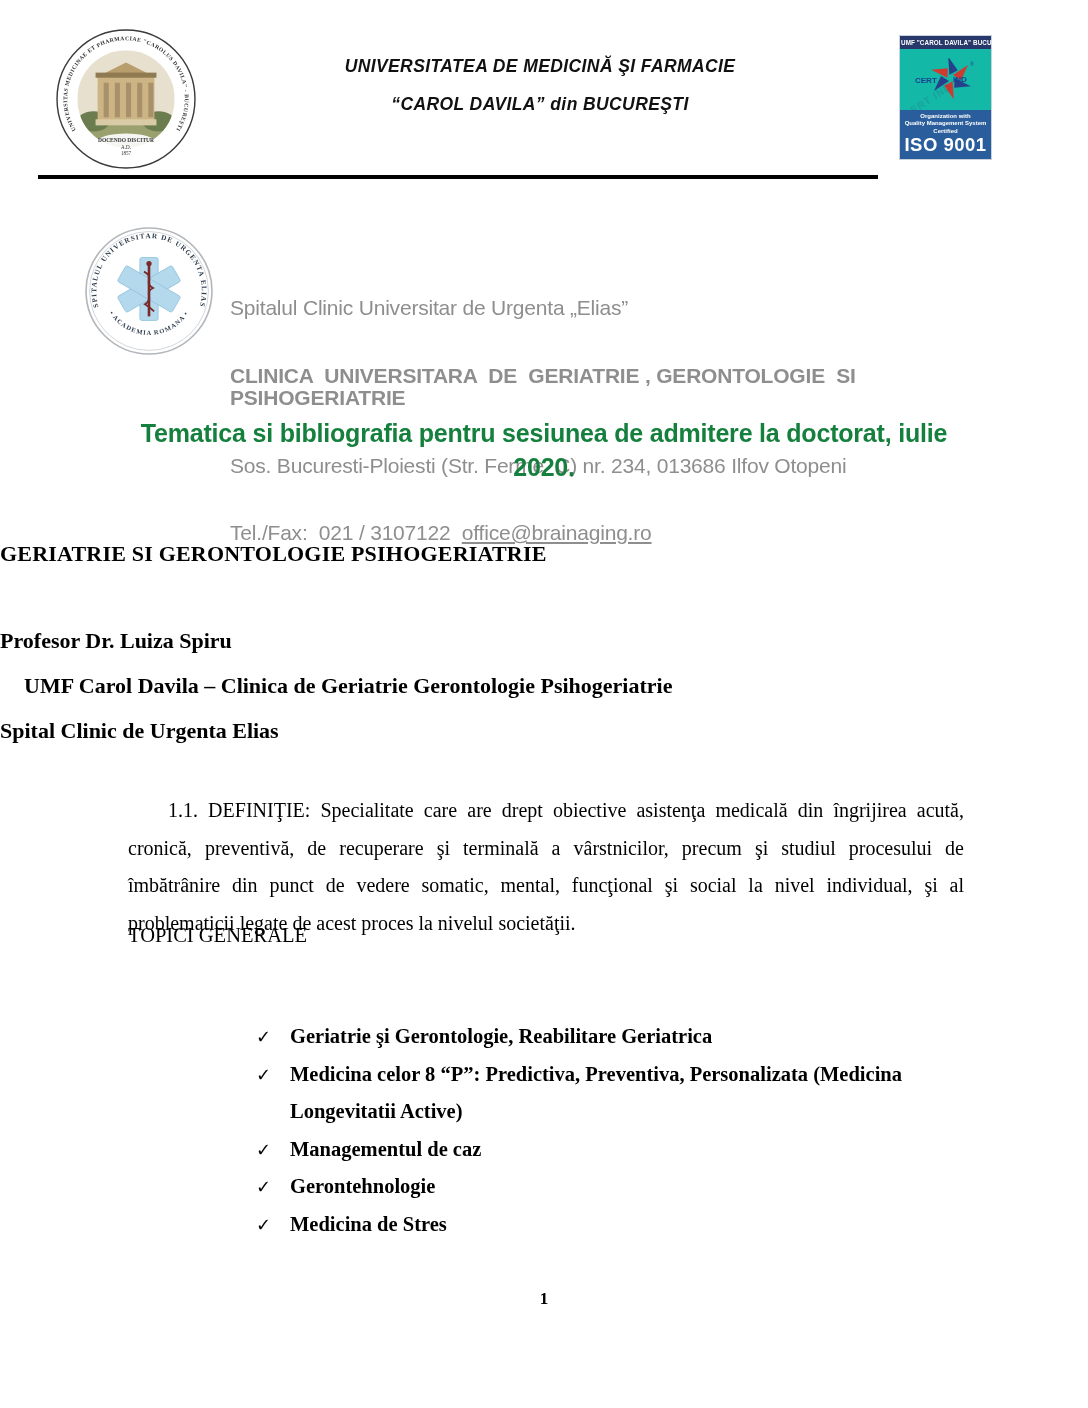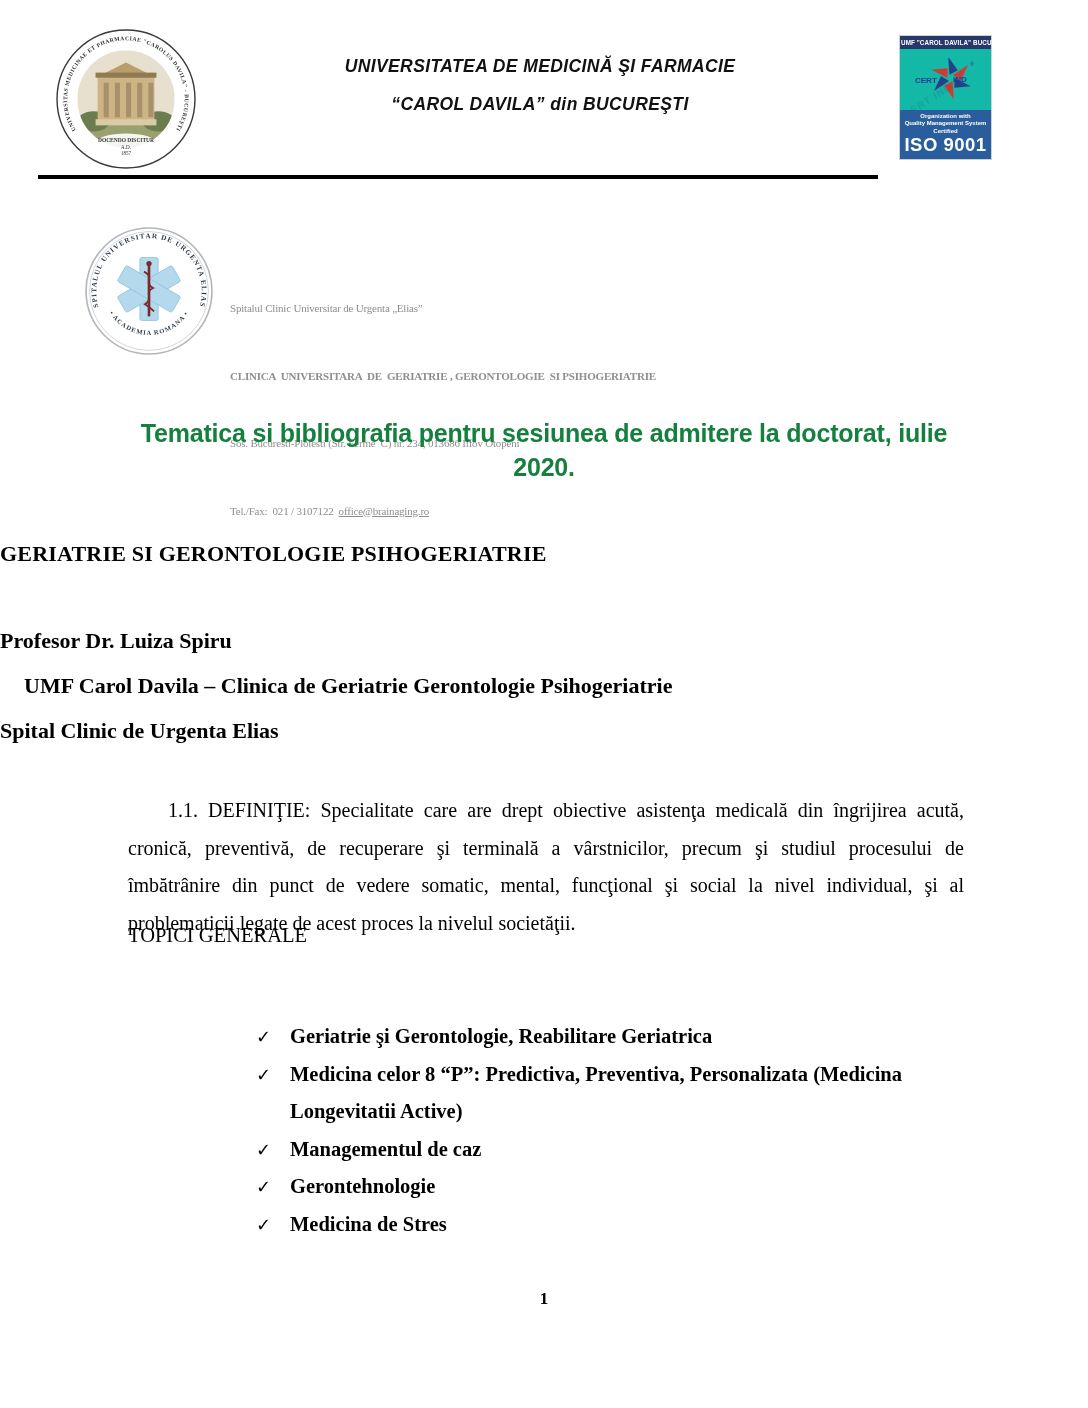--- a/index.html
+++ b/index.html
@@ -25,21 +25,21 @@
   .iso-bottom{background:#2a5d9b;color:#fff;text-align:center;padding:3px 0 4px;}
   .iso-org{font-size:6px;font-weight:bold;line-height:7.5px;}
   .iso-name{font-size:18.5px;font-weight:bold;letter-spacing:.5px;line-height:20px;
         font-family:"Liberation Sans",sans-serif;}
 
   .rule{position:absolute;left:38px;top:175px;width:840px;height:4px;background:#000;}
 
   
   .hosp-seal{position:absolute;left:84px;top:226px;width:130px;height:130px;}
   .clinic-info{position:absolute;left:230px;top:252px;width:660px;
-        font-family:Liberation Serif, serif;font-size:11px;letter-spacing:-.2px;
+        font-family:Liberation Sans, sans-serif;font-size:21px;letter-spacing:-.2px;
         color:#8e8e8e;line-height:22.5px;white-space:pre-wrap;}
   .clinic-info .bold{font-weight:bold;}
   .clinic-email{color:#8e8e8e;text-decoration:underline;}
 
   
   .doc-title{position:absolute;left:94px;top:416px;width:900px;text-align:center;
         font-family:"Liberation Sans",sans-serif;font-weight:bold;font-size:25px;
         letter-spacing:-.2px;line-height:34px;color:#15803d;}
   .sec-title{position:absolute;left:0;top:541px;width:1088px;text-align:left;
         font-weight:bold;font-size:22px;letter-spacing:.2px;}

